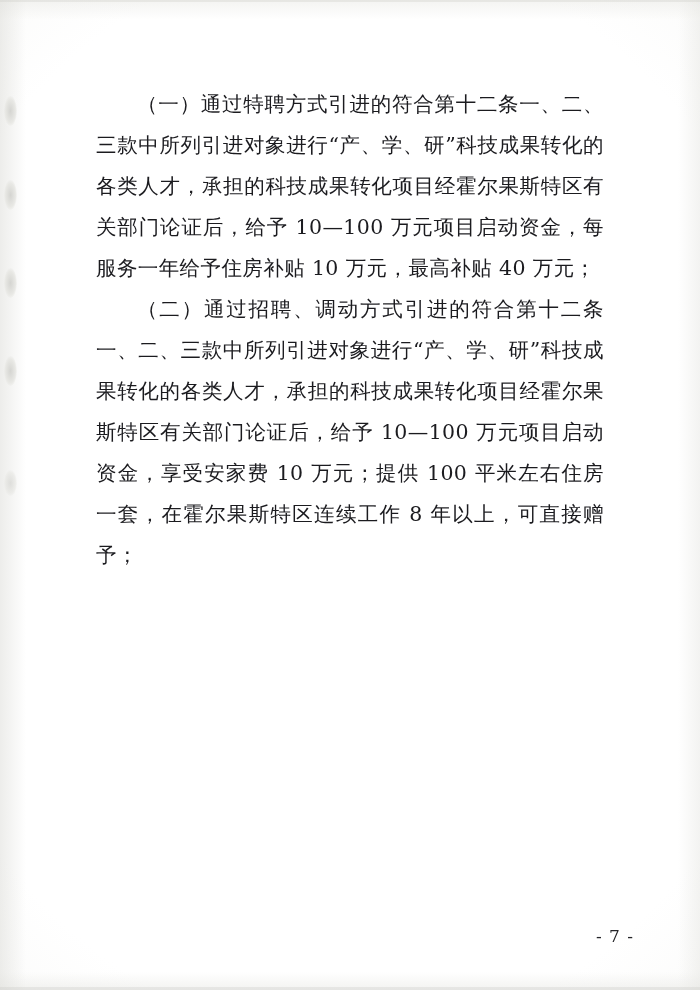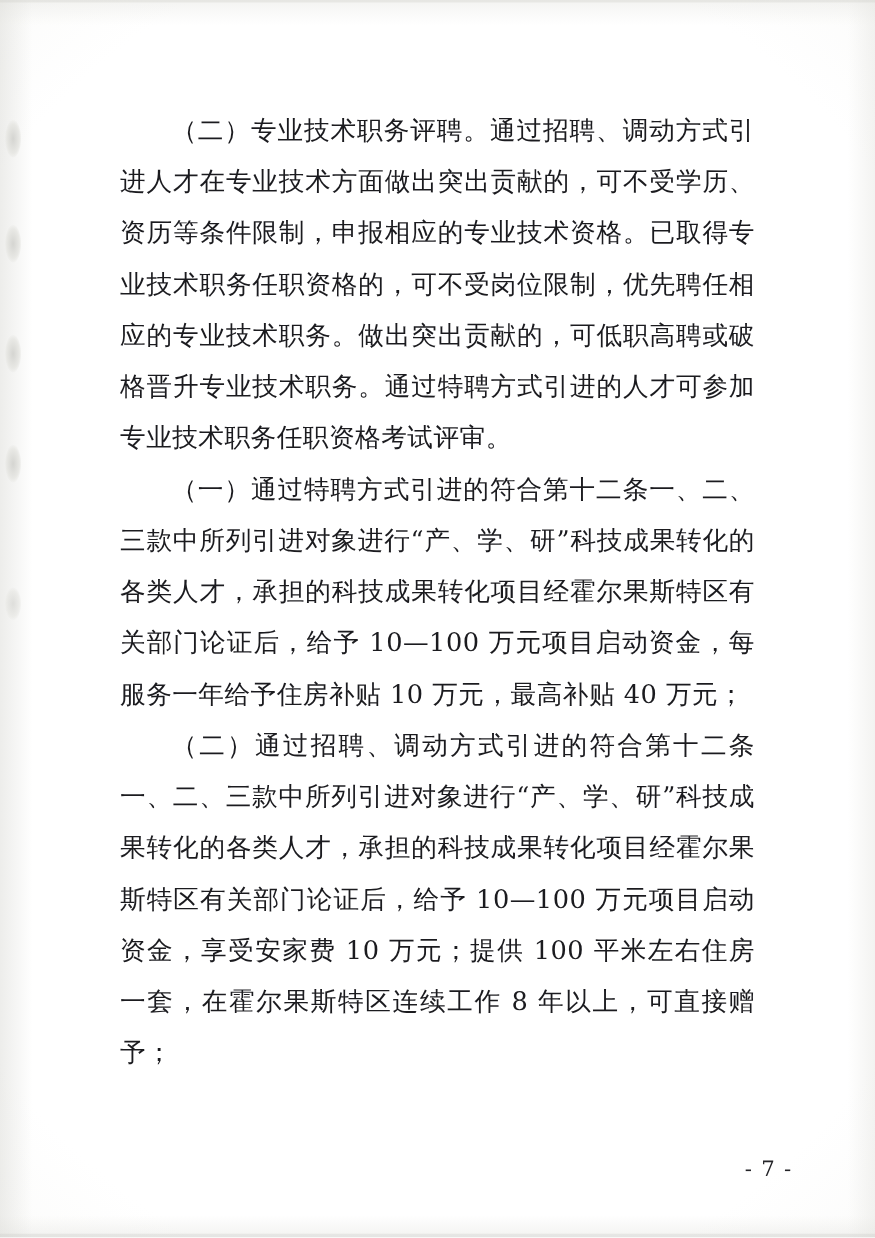--- a/index.html
+++ b/index.html
@@ -106,21 +106,20 @@
   <div class="streak s1"></div>
   <div class="streak s2"></div>
 
   <div class="hole h1"></div>
   <div class="hole h2"></div>
   <div class="hole h3"></div>
   <div class="hole h4"></div>
   <div class="hole h5"></div>
 
   <div id="content">
-    <p class="para indent">（二）专业技术职务评聘。通过招聘、调动方式引进人才在专业技术方面做出突出贡献的，可不受学历、资历等条件限制，申报相应的专业技术资格。已取得专业技术职务任职资格的，可不受岗位限制，优先聘任相应的专业技术职务。做出突出贡献的，可低职高聘或破格晋升专业技术职务。通过特聘方式引进的人才可参加专业技术职务任职资格考试评审。</p>
     <p class="para indent">（一）通过特聘方式引进的符合第十二条一、二、三款中所列引进对象进行“产、学、研”科技成果转化的各类人才，承担的科技成果转化项目经霍尔果斯特区有关部门论证后，给予 10—100 万元项目启动资金，每服务一年给予住房补贴 10 万元，最高补贴 40 万元；</p>
     <p class="para indent">（二）通过招聘、调动方式引进的符合第十二条一、二、三款中所列引进对象进行“产、学、研”科技成果转化的各类人才，承担的科技成果转化项目经霍尔果斯特区有关部门论证后，给予 10—100 万元项目启动资金，享受安家费 10 万元；提供 100 平米左右住房一套，在霍尔果斯特区连续工作 8 年以上，可直接赠予；</p>
 
   </div>
 
   <div id="page-number">- 7 -</div>
 
 </div>
 
 </body></html>

